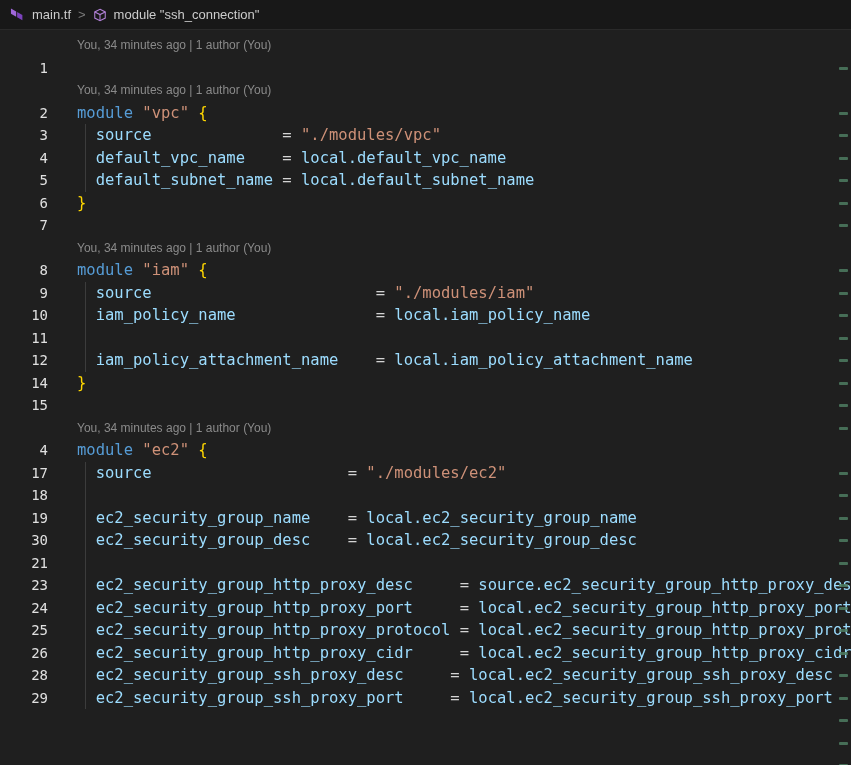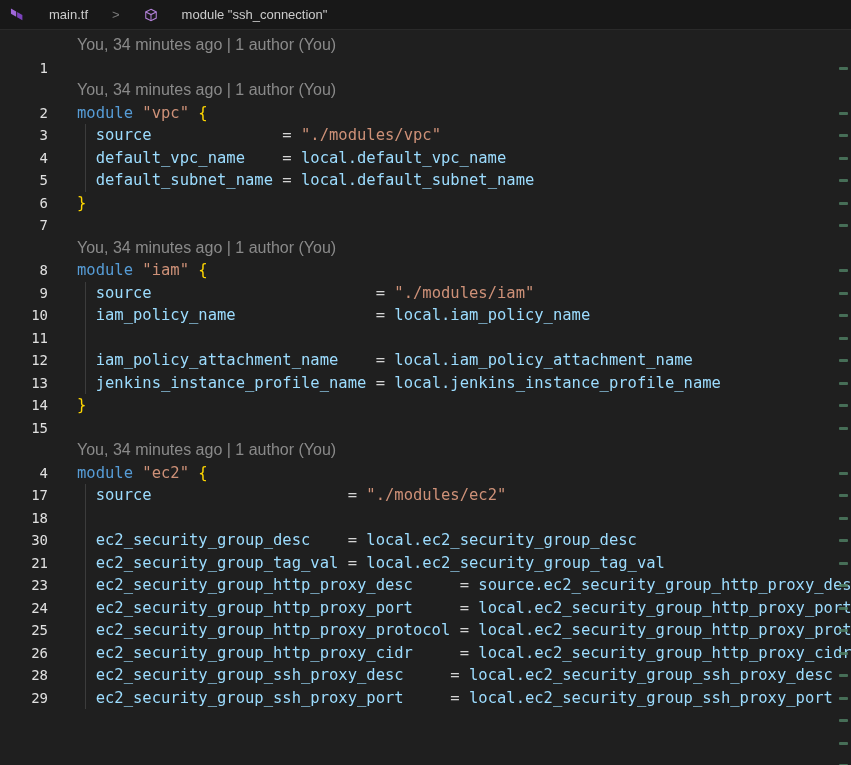--- a/index.html
+++ b/index.html
@@ -3,30 +3,30 @@
 <meta charset="utf-8">
 <style>
   :root{
     --bg:#1f1f1f; --topbar-bg:#181818; --bc-text:#cccccc;
     --ln:#e0e0e0; --lens:#8a8a8a; --guide:#3c3c3c; --mark:#4e7d62;
     --c-k:#569cd6; --c-s:#ce9178; --c-p:#9cdcfe; --c-o:#d4d4d4; --c-b:#ffd700;
   }
   html,body{margin:0;padding:0;}
   body{width:851px;height:765px;background:var(--bg);overflow:hidden;}
   .topbar{height:30px;background:var(--topbar-bg);display:flex;align-items:center;
-    padding:0 10px;gap:24px;font-family:"Liberation Sans",sans-serif;font-size:13px;
+    padding:0 10px;gap:7px;font-family:"Liberation Sans",sans-serif;font-size:13px;
     color:var(--bc-text);border-bottom:1px solid #2a2a2a;box-sizing:border-box;}
   .topbar .sep{color:#7a7a7a;font-size:13px;}
   .icon{display:inline-flex;align-items:center;justify-content:center;}
   .editor{position:relative;height:735px;padding-top:4px;box-sizing:border-box;
     overflow:hidden;font-family:"DejaVu Sans Mono",monospace;}
   .row{display:flex;height:22.5px;line-height:22.5px;position:relative;}
   .ln{width:48px;flex:0 0 48px;text-align:right;color:var(--ln);font-size:14px;}
   .code{margin-left:29px;white-space:pre;font-size:15.5px;}
-  .lens-text{margin-left:29px;font-size:16px;color:var(--lens);
+  .lens-text{margin-left:29px;font-size:12px;color:var(--lens);
     font-family:"Liberation Sans",sans-serif;}
   .guide{position:absolute;left:85px;top:0;bottom:0;width:1px;background:var(--guide);}
   .tok-k{color:var(--c-k)} .tok-s{color:var(--c-s)} .tok-p{color:var(--c-p)}
   .tok-o{color:var(--c-o)} .tok-w{color:var(--c-o)} .tok-b{color:var(--c-b)}
   #overview{position:absolute;right:0;top:0;bottom:0;width:14px;}
   .mark{position:absolute;right:3px;width:9px;height:3px;background:var(--mark);
     border-radius:1px;opacity:.85;}
 </style>
 </head>
 <body>
@@ -112,25 +112,20 @@
       <div class="row">
         <span class="guide"></span>
         <span class="ln">11</span>
       </div>
       <div class="row">
         <span class="guide"></span>
         <span class="ln">12</span>
         <span class="code"><span class="tok-w">  </span><span class="tok-p">iam_policy_attachment_name</span><span class="tok-w">    </span><span class="tok-o">= </span><span class="tok-p">local.iam_policy_attachment_name</span></span>
       </div>
       <div class="row">
-        <span class="guide"></span>
-        <span class="ln">13</span>
-        <span class="code"><span class="tok-w">  </span><span class="tok-p">jenkins_instance_profile_name</span><span class="tok-w"> </span><span class="tok-o">= </span><span class="tok-p">local.jenkins_instance_profile_name</span></span>
-      </div>
-      <div class="row">
         <span class="ln">14</span>
         <span class="code"><span class="tok-b">}</span></span>
       </div>
       <div class="row">
         <span class="ln">15</span>
         <span class="code"></span>
       </div>
       <div class="row">
         <span class="ln"></span>
         <span class="lens-text">You, 34 minutes ago | 1 author (You)</span>
@@ -143,27 +138,31 @@
         <span class="guide"></span>
         <span class="ln">17</span>
         <span class="code"><span class="tok-w">  </span><span class="tok-p">source</span><span class="tok-w">                     </span><span class="tok-o">= </span><span class="tok-s">"./modules/ec2"</span></span>
       </div>
       <div class="row">
         <span class="guide"></span>
         <span class="ln">18</span>
       </div>
       <div class="row">
         <span class="guide"></span>
+        <span class="ln">19</span>
+        <span class="code"><span class="tok-w">  </span><span class="tok-p">ec2_security_group_name</span><span class="tok-w">    </span><span class="tok-o">= </span><span class="tok-p">local.ec2_security_group_name</span></span>
+      </div>
+      <div class="row">
+        <span class="guide"></span>
         <span class="ln">30</span>
         <span class="code"><span class="tok-w">  </span><span class="tok-p">ec2_security_group_desc</span><span class="tok-w">    </span><span class="tok-o">= </span><span class="tok-p">local.ec2_security_group_desc</span></span>
       </div>
       <div class="row">
         <span class="guide"></span>
         <span class="ln">21</span>
-        <span class="code"><span class="tok-w">  </span><span class="tok-p">ec2_security_group_tag_val</span><span class="tok-w"> </span><span class="tok-o">= </span><span class="tok-p">local.ec2_security_group_tag_val</span></span>
       </div>
       <div class="row">
         <span class="guide"></span>
         <span class="ln">23</span>
         <span class="code"><span class="tok-w">  </span><span class="tok-p">ec2_security_group_http_proxy_desc</span><span class="tok-w">     </span><span class="tok-o">= </span><span class="tok-p">source.ec2_security_group_http_proxy_desc</span></span>
       </div>
       <div class="row">
         <span class="guide"></span>
         <span class="ln">24</span>
         <span class="code"><span class="tok-w">  </span><span class="tok-p">ec2_security_group_http_proxy_port</span><span class="tok-w">     </span><span class="tok-o">= </span><span class="tok-p">local.ec2_security_group_http_proxy_port</span></span>

